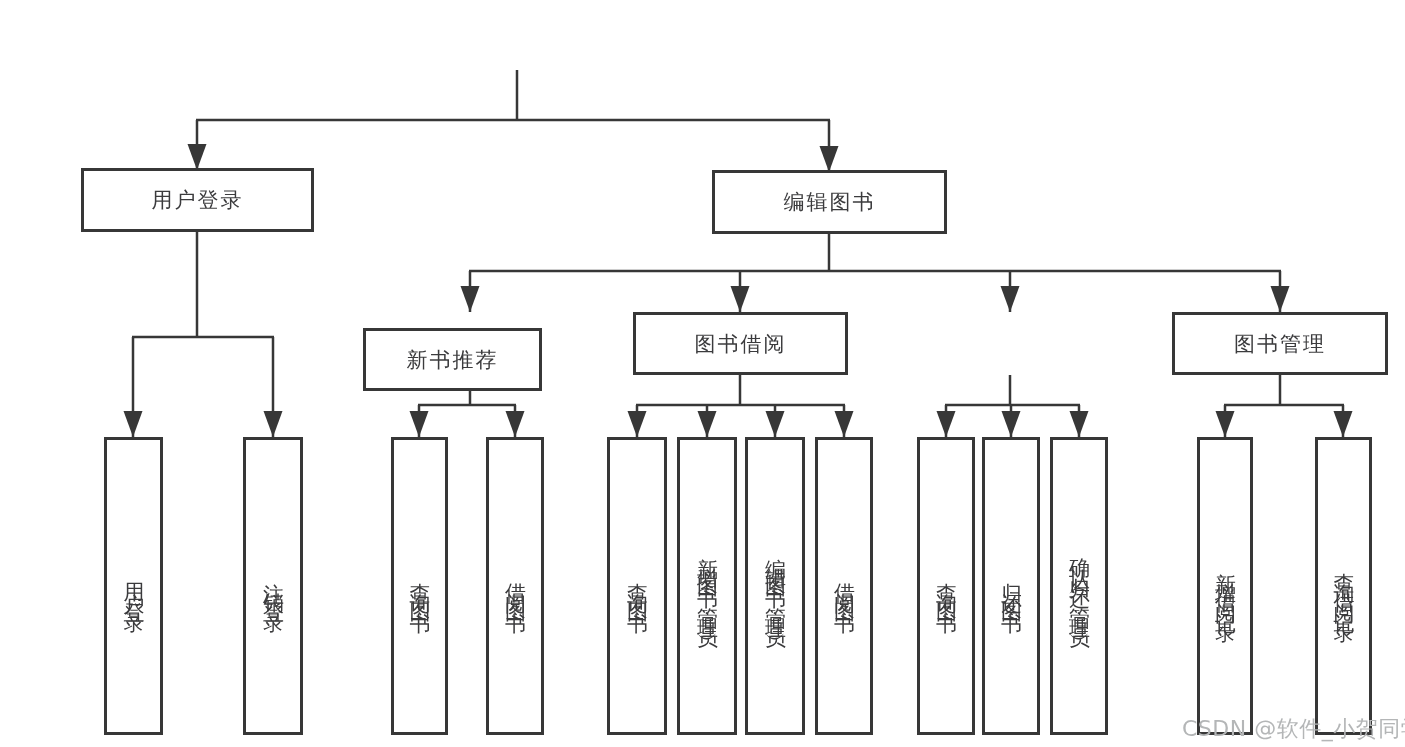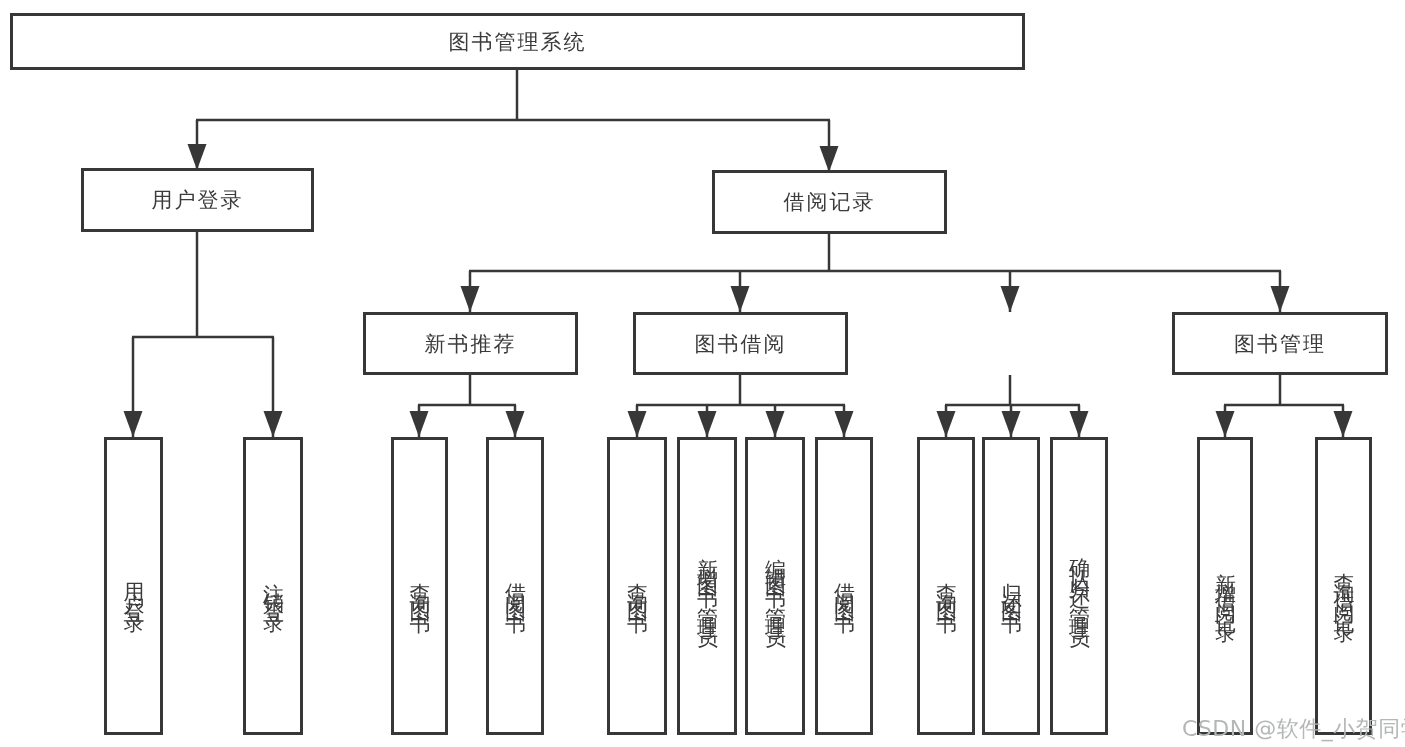--- a/index.html
+++ b/index.html
@@ -116,32 +116,29 @@
       <polygon points="765.5,411 784.5,411 775,437"></polygon>
       <polygon points="834.5,411 853.5,411 844,437"></polygon>
       <polygon points="936.5,411 955.5,411 946,437"></polygon>
       <polygon points="1001.5,411 1020.5,411 1011,437"></polygon>
       <polygon points="1069.5,411 1088.5,411 1079,437"></polygon>
       <polygon points="1215.5,411 1234.5,411 1225,437"></polygon>
       <polygon points="1333.5,411 1352.5,411 1343,437"></polygon>
     </g>
   </svg>
 
-  <div class="box" style="left:10px; top:13px; width:1015px; height:57px">
-    <span class="hlabel">图书管理系统</span>
-  </div>
 
   <div class="box" style="left:81px; top:168px; width:233px; height:64px">
     <span class="hlabel">用户登录</span>
   </div>
   <div class="box" style="left:712px; top:170px; width:235px; height:64px">
-    <span class="hlabel">借阅记录</span>
+    <span class="hlabel">编辑图书</span>
   </div>
 
-  <div class="box" style="left:363px; top:312px; width:215px; height:63px">
+  <div class="box" style="left:363px; top:328px; width:179px; height:63px">
     <span class="hlabel">新书推荐</span>
   </div>
   <div class="box" style="left:633px; top:312px; width:215px; height:63px">
     <span class="hlabel">图书借阅</span>
   </div>
   <div class="box" style="left:1172px; top:312px; width:216px; height:63px">
     <span class="hlabel">图书管理</span>
   </div>
 
   <div class="box" style="left:104px; top:437px; width:59px; height:298px">

